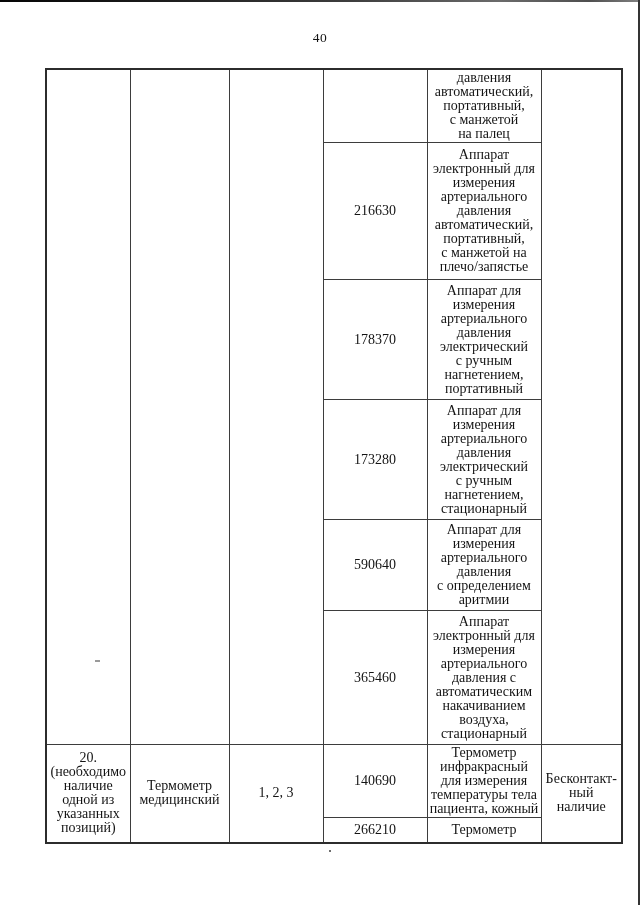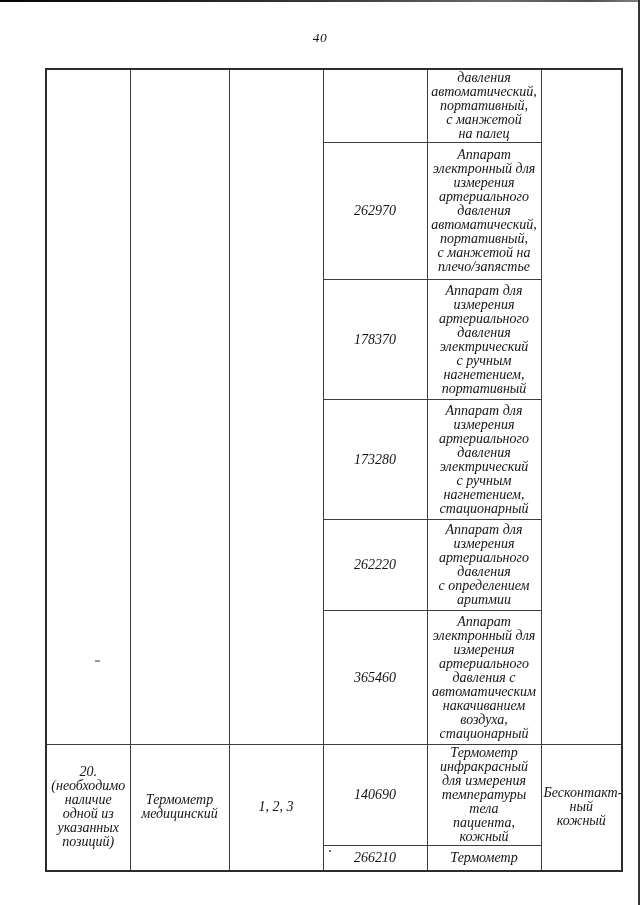--- a/index.html
+++ b/index.html
@@ -4,21 +4,20 @@
 <style>
   html, body { margin: 0; padding: 0; background: #ffffff; }
   .page {
     position: relative;
     width: 640px;
     height: 905px;
     background: #ffffff;
     font-family: "Liberation Serif", serif;
     color: #141414;
     overflow: hidden;
-    font-style: italic;
   }
   
   .edge-top {
     position: absolute; top: 0; left: 0; width: 640px; height: 2px;
     background: linear-gradient(90deg, #050505 0%, #1c1c1c 25%, #3e3e3e 55%, #6b6b6b 78%, #4f4f4f 92%, #808080 100%);
   }
   .edge-right {
     position: absolute; top: 0; right: 0; width: 2px; height: 905px;
     background: #343434;
   }
@@ -90,21 +89,21 @@
         <td rowspan="6"></td>
         <td></td>
         <td>давления
 автоматический,
 портативный,
 с манжетой
 на палец</td>
         <td rowspan="6"></td>
       </tr>
       <tr class="rB">
-        <td>262970</td>
+        <td>216630</td>
         <td>Аппарат
 электронный для
 измерения
 артериального
 давления
 автоматический,
 портативный,
 с манжетой на
 плечо/запястье</td>
       </tr>
@@ -124,21 +123,21 @@
         <td>Аппарат для
 измерения
 артериального
 давления
 электрический
 с ручным
 нагнетением,
 стационарный</td>
       </tr>
       <tr class="rE">
-        <td>262220</td>
+        <td>590640</td>
         <td>Аппарат для
 измерения
 артериального
 давления
 с определением
 аритмии</td>
       </tr>
       <tr class="rF">
         <td>365460</td>
         <td>Аппарат
@@ -161,21 +160,21 @@
         <td rowspan="2">Термометр
 медицинский</td>
         <td rowspan="2">1, 2, 3</td>
         <td>140690</td>
         <td class="lh-tight">Термометр
 инфракрасный
 для измерения
 температуры тела
 пациента, кожный</td>
         <td rowspan="2">Бесконтакт-
-ный кожный</td>
+ный наличие</td>
       </tr>
       <tr class="rH">
         <td>266210</td>
         <td>Термометр</td>
       </tr>
     </tbody>
   </table>
 
 </div>
 

